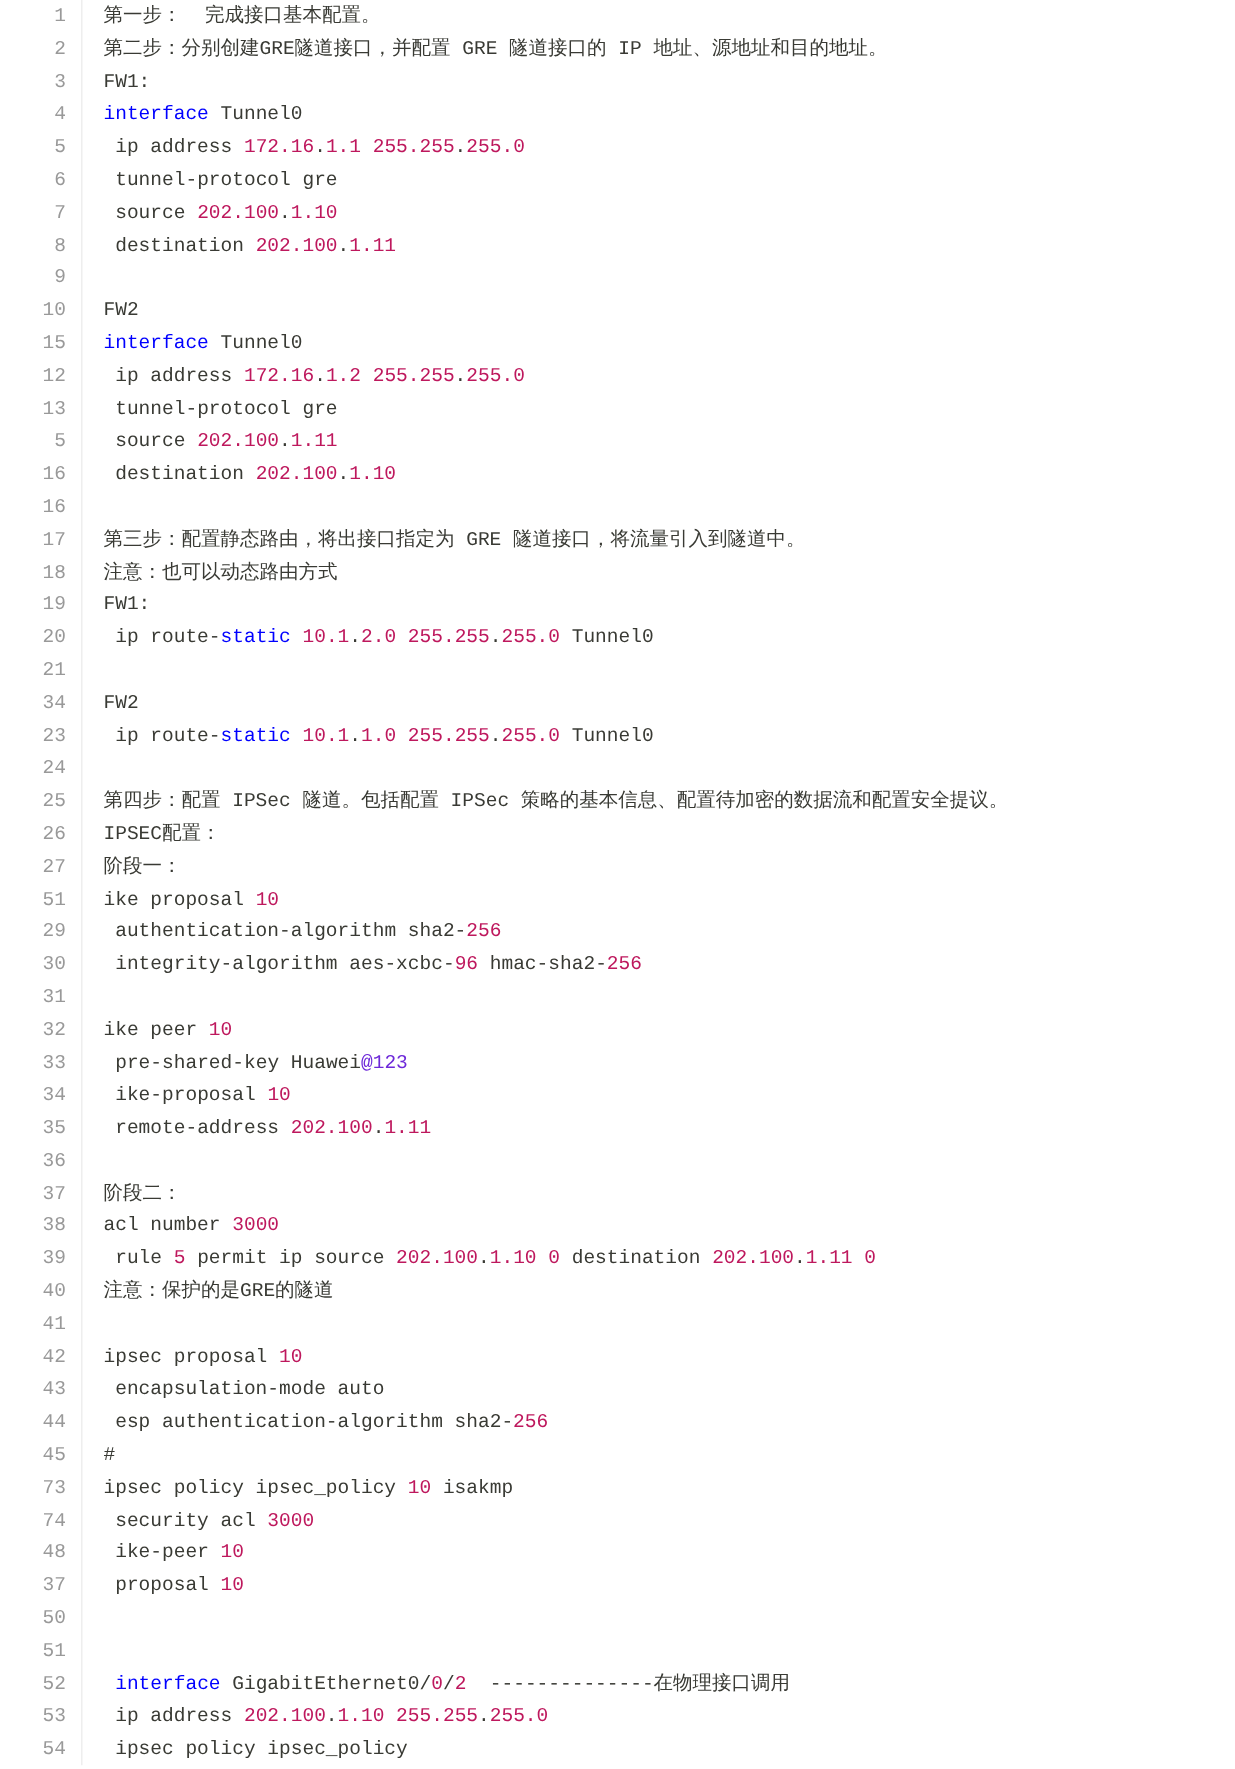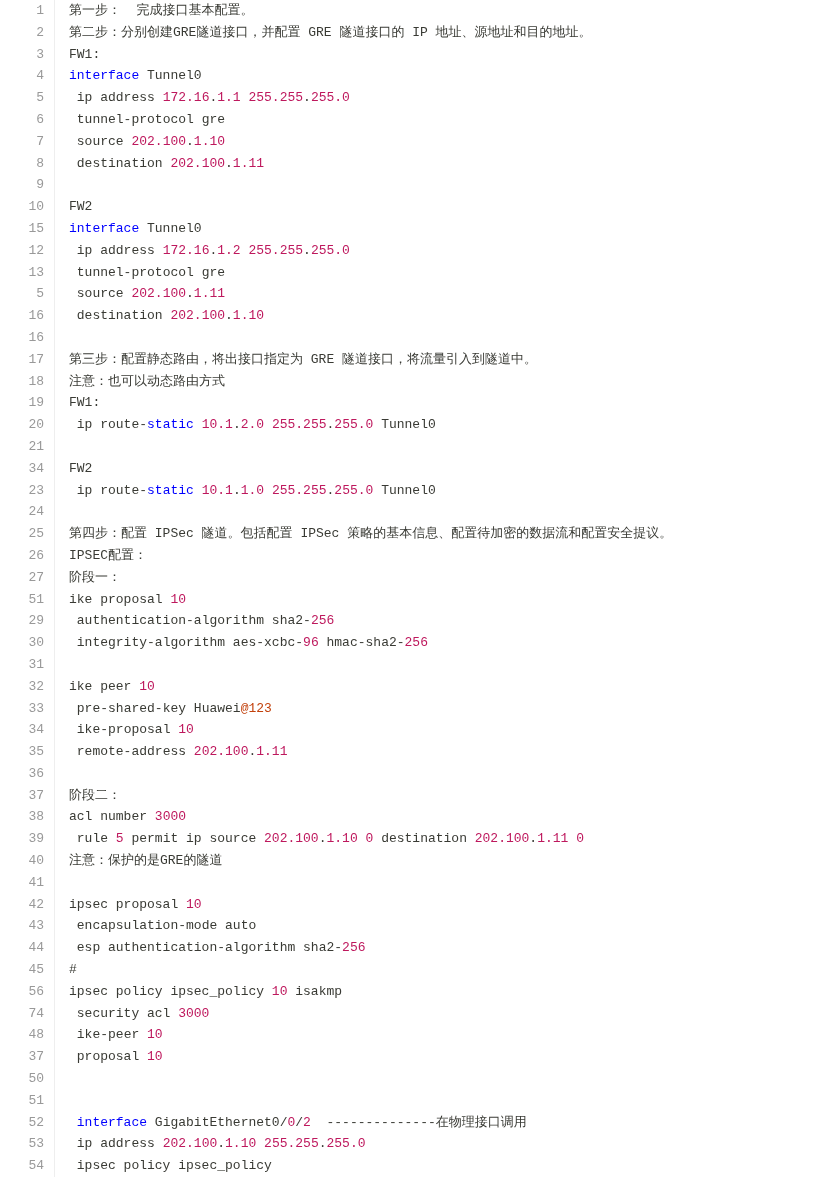--- a/index.html
+++ b/index.html
@@ -28,21 +28,21 @@
   .code {
     padding-left: 14px;
     white-space: pre;
   }
   .code div {
     height: 21.8px;
   }
   .kw { color: #0000ff; }
   .num { color: #be185d; text-align: right; }
   .op { color: #393a34; }
-  .at { color: #c2410c; }
+  .at { color: #6d28d9; }
 </style>
 </head>
 <body>
 
 <div class="code-container">
   <div class="gutter" id="gutter">
       <div>1</div>
       <div>2</div>
       <div>3</div>
       <div>4</div>
@@ -80,21 +80,21 @@
       <div>36</div>
       <div>37</div>
       <div>38</div>
       <div>39</div>
       <div>40</div>
       <div>41</div>
       <div>42</div>
       <div>43</div>
       <div>44</div>
       <div>45</div>
-      <div>56</div>
+      <div>73</div>
       <div>74</div>
       <div>48</div>
       <div>37</div>
       <div>50</div>
       <div>51</div>
       <div>52</div>
       <div>53</div>
       <div>54</div>
     </div>
   <div class="code" id="code"><div><span>第一步：  完成接口基本配置。</span></div><div><span>第二步：分别创建GRE隧道接口，并配置 GRE 隧道接口的 IP 地址、源地址和目的地址。</span></div><div><span>FW1</span><span class="op">:</span></div><div><span class="kw">interface</span><span> Tunnel0</span></div><div><span> ip address </span><span class="num">172.16</span><span>.</span><span class="num">1.1</span><span> </span><span class="num">255.255</span><span>.</span><span class="num">255.0</span></div><div><span> tunnel</span><span>-</span><span>protocol gre</span></div><div><span> source </span><span class="num">202.100</span><span>.</span><span class="num">1.10</span></div><div><span> destination </span><span class="num">202.100</span><span>.</span><span class="num">1.11</span></div><div>&nbsp;</div><div><span>FW2</span></div><div><span class="kw">interface</span><span> Tunnel0</span></div><div><span> ip address </span><span class="num">172.16</span><span>.</span><span class="num">1.2</span><span> </span><span class="num">255.255</span><span>.</span><span class="num">255.0</span></div><div><span> tunnel</span><span>-</span><span>protocol gre</span></div><div><span> source </span><span class="num">202.100</span><span>.</span><span class="num">1.11</span></div><div><span> destination </span><span class="num">202.100</span><span>.</span><span class="num">1.10</span></div><div>&nbsp;</div><div><span>第三步：配置静态路由，将出接口指定为 GRE 隧道接口，将流量引入到隧道中。</span></div><div><span>注意：也可以动态路由方式</span></div><div><span>FW1</span><span class="op">:</span></div><div><span> ip route</span><span>-</span><span class="kw">static</span><span> </span><span class="num">10.1</span><span>.</span><span class="num">2.0</span><span> </span><span class="num">255.255</span><span>.</span><span class="num">255.0</span><span> Tunnel0</span></div><div>&nbsp;</div><div><span>FW2</span></div><div><span> ip route</span><span>-</span><span class="kw">static</span><span> </span><span class="num">10.1</span><span>.</span><span class="num">1.0</span><span> </span><span class="num">255.255</span><span>.</span><span class="num">255.0</span><span> Tunnel0</span></div><div>&nbsp;</div><div><span>第四步：配置 IPSec 隧道。包括配置 IPSec 策略的基本信息、配置待加密的数据流和配置安全提议。</span></div><div><span>IPSEC配置：</span></div><div><span>阶段一：</span></div><div><span>ike proposal </span><span class="num">10</span></div><div><span> authentication</span><span>-</span><span>algorithm sha2</span><span>-</span><span class="num">256</span></div><div><span> integrity</span><span>-</span><span>algorithm aes</span><span>-</span><span>xcbc</span><span>-</span><span class="num">96</span><span> hmac</span><span>-</span><span>sha2</span><span>-</span><span class="num">256</span></div><div>&nbsp;</div><div><span>ike peer </span><span class="num">10</span></div><div><span> pre</span><span>-</span><span>shared</span><span>-</span><span>key Huawei</span><span class="at">@123</span></div><div><span> ike</span><span>-</span><span>proposal </span><span class="num">10</span></div><div><span> remote</span><span>-</span><span>address </span><span class="num">202.100</span><span>.</span><span class="num">1.11</span></div><div>&nbsp;</div><div><span>阶段二：</span></div><div><span>acl number </span><span class="num">3000</span></div><div><span> rule </span><span class="num">5</span><span> permit ip source </span><span class="num">202.100</span><span>.</span><span class="num">1.10</span><span> </span><span class="num">0</span><span> destination </span><span class="num">202.100</span><span>.</span><span class="num">1.11</span><span> </span><span class="num">0</span></div><div><span>注意：保护的是GRE的隧道</span></div><div>&nbsp;</div><div><span>ipsec proposal </span><span class="num">10</span></div><div><span> encapsulation</span><span>-</span><span>mode auto</span></div><div><span> esp authentication</span><span>-</span><span>algorithm sha2</span><span>-</span><span class="num">256</span></div><div><span>#</span></div><div><span>ipsec policy ipsec_policy </span><span class="num">10</span><span> isakmp</span></div><div><span> security acl </span><span class="num">3000</span></div><div><span> ike</span><span>-</span><span>peer </span><span class="num">10</span></div><div><span> proposal </span><span class="num">10</span></div><div>&nbsp;</div><div>&nbsp;</div><div><span> </span><span class="kw">interface</span><span> GigabitEthernet0</span><span class="op">/</span><span class="num">0</span><span class="op">/</span><span class="num">2</span><span>  </span><span class="op">--------------</span><span>在物理接口调用</span></div><div><span> ip address </span><span class="num">202.100</span><span>.</span><span class="num">1.10</span><span> </span><span class="num">255.255</span><span>.</span><span class="num">255.0</span></div><div><span> ipsec policy ipsec_policy</span></div></div>

